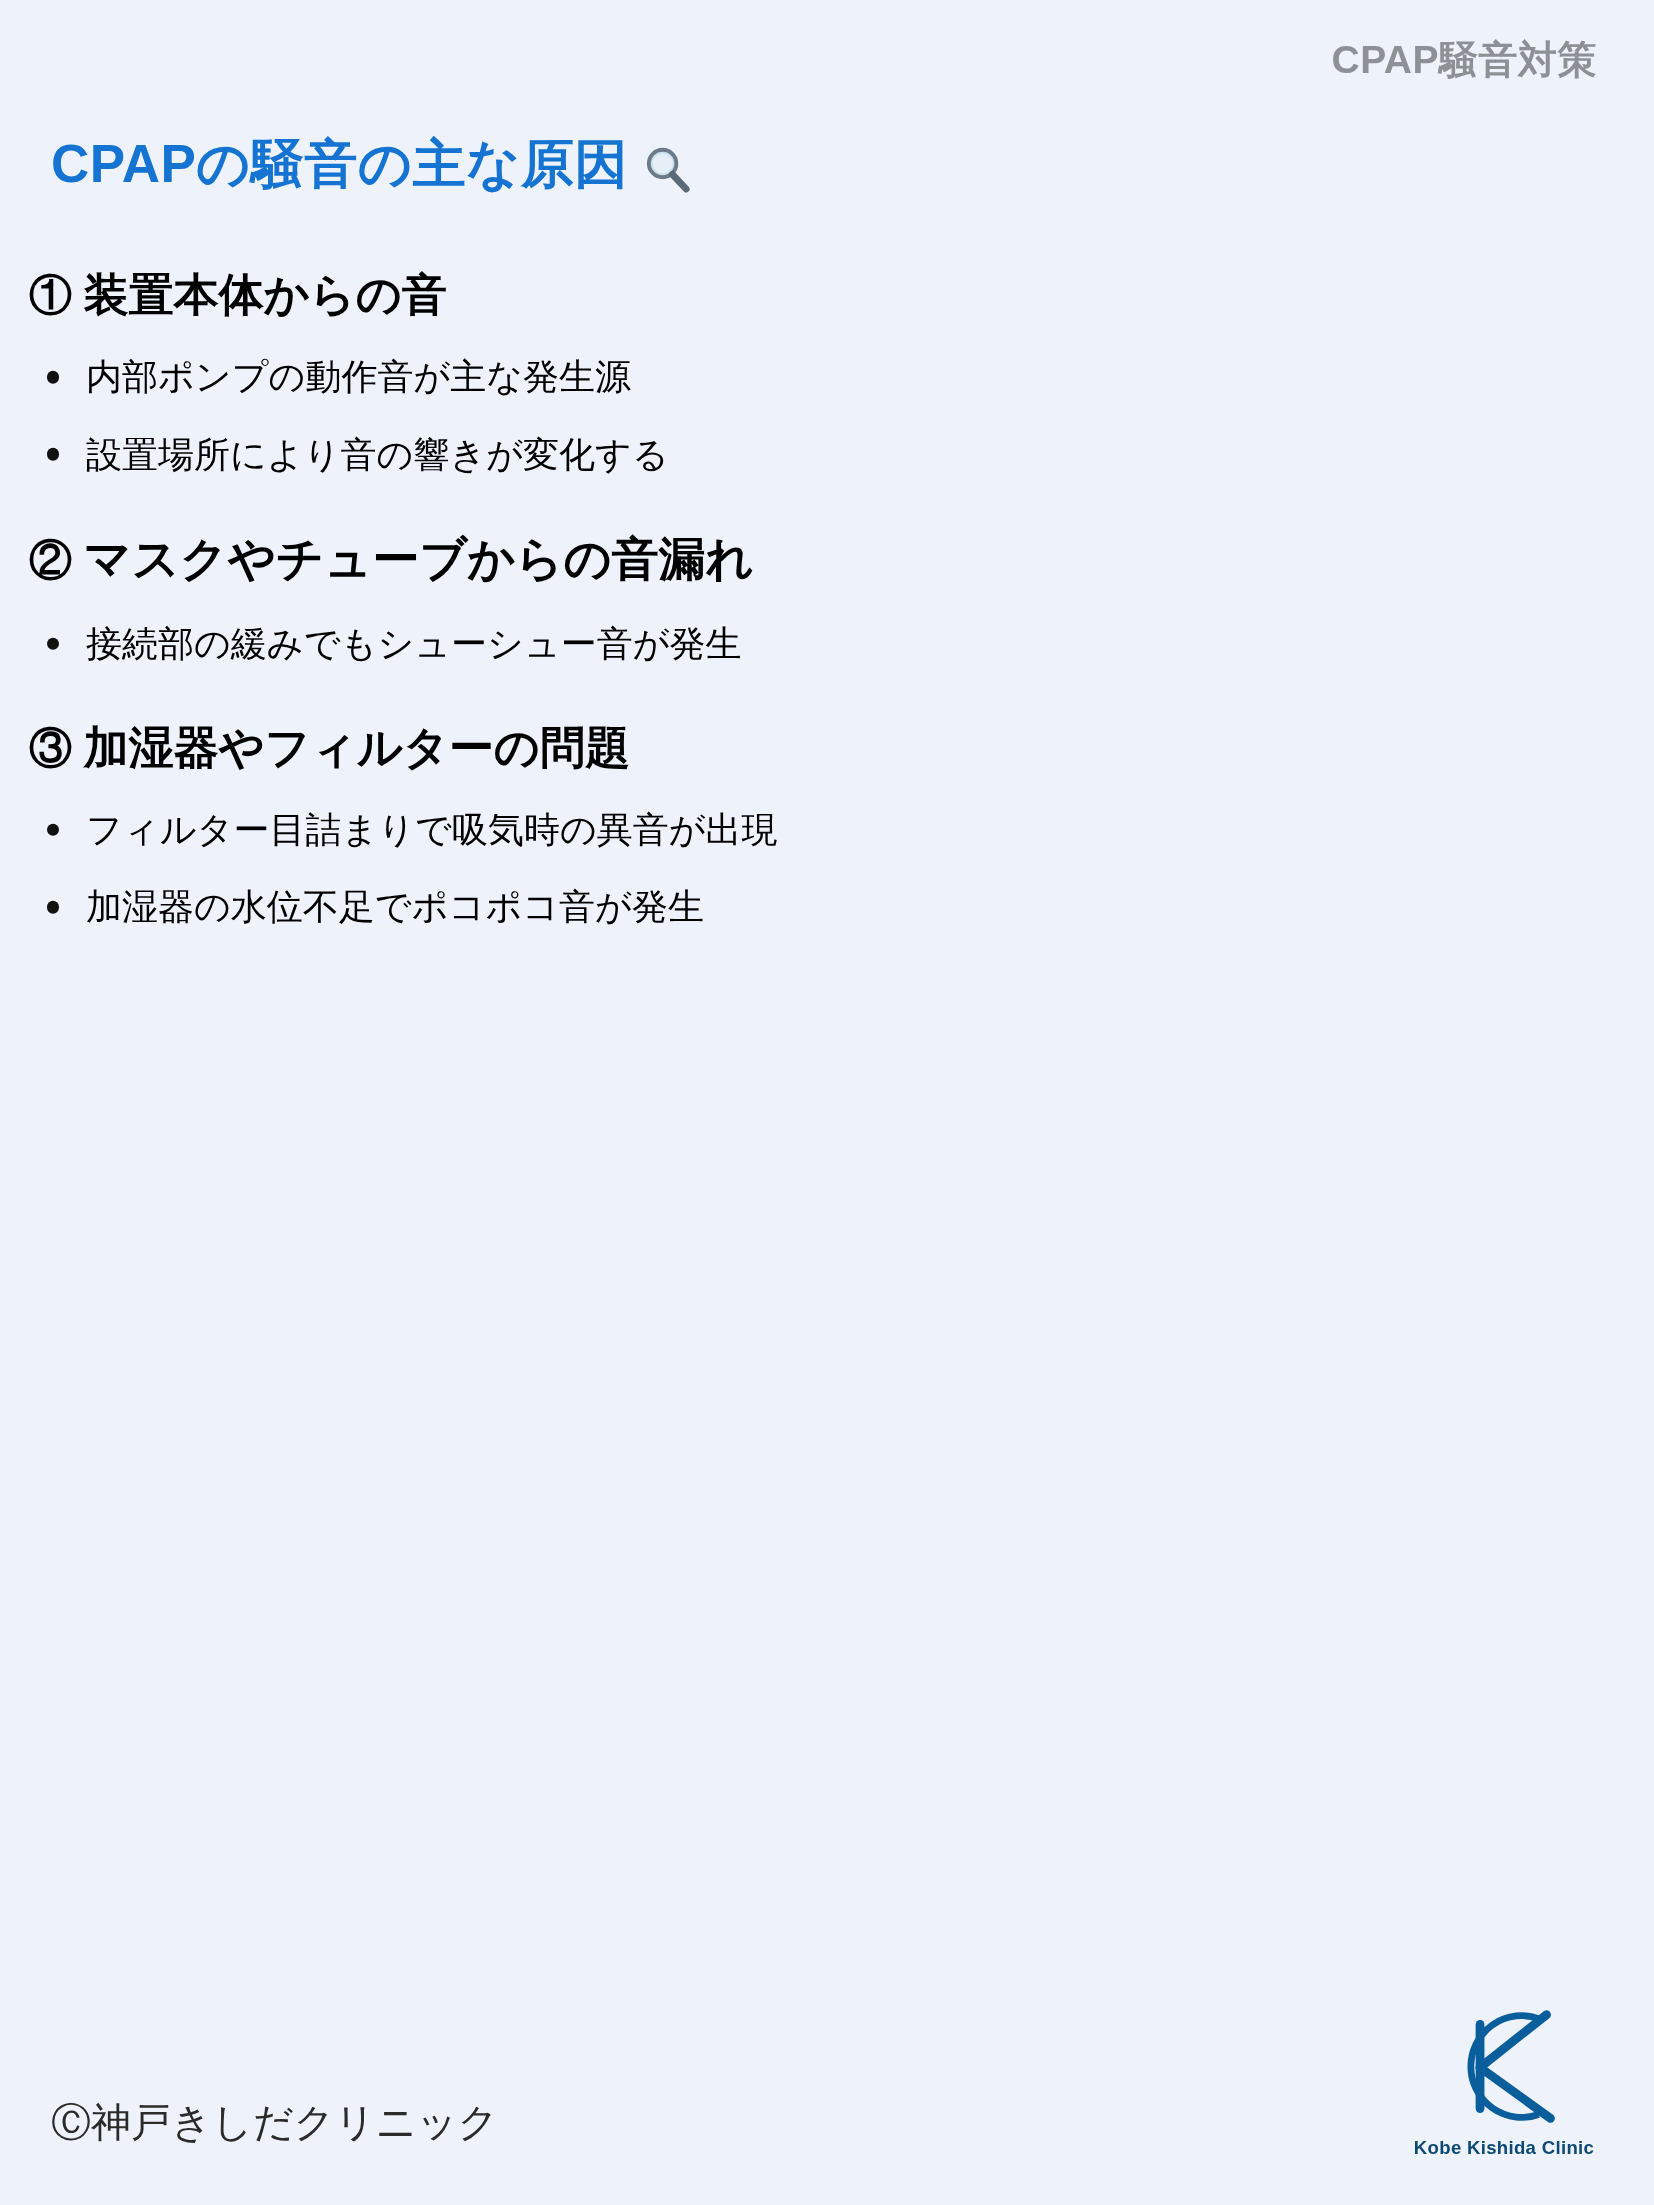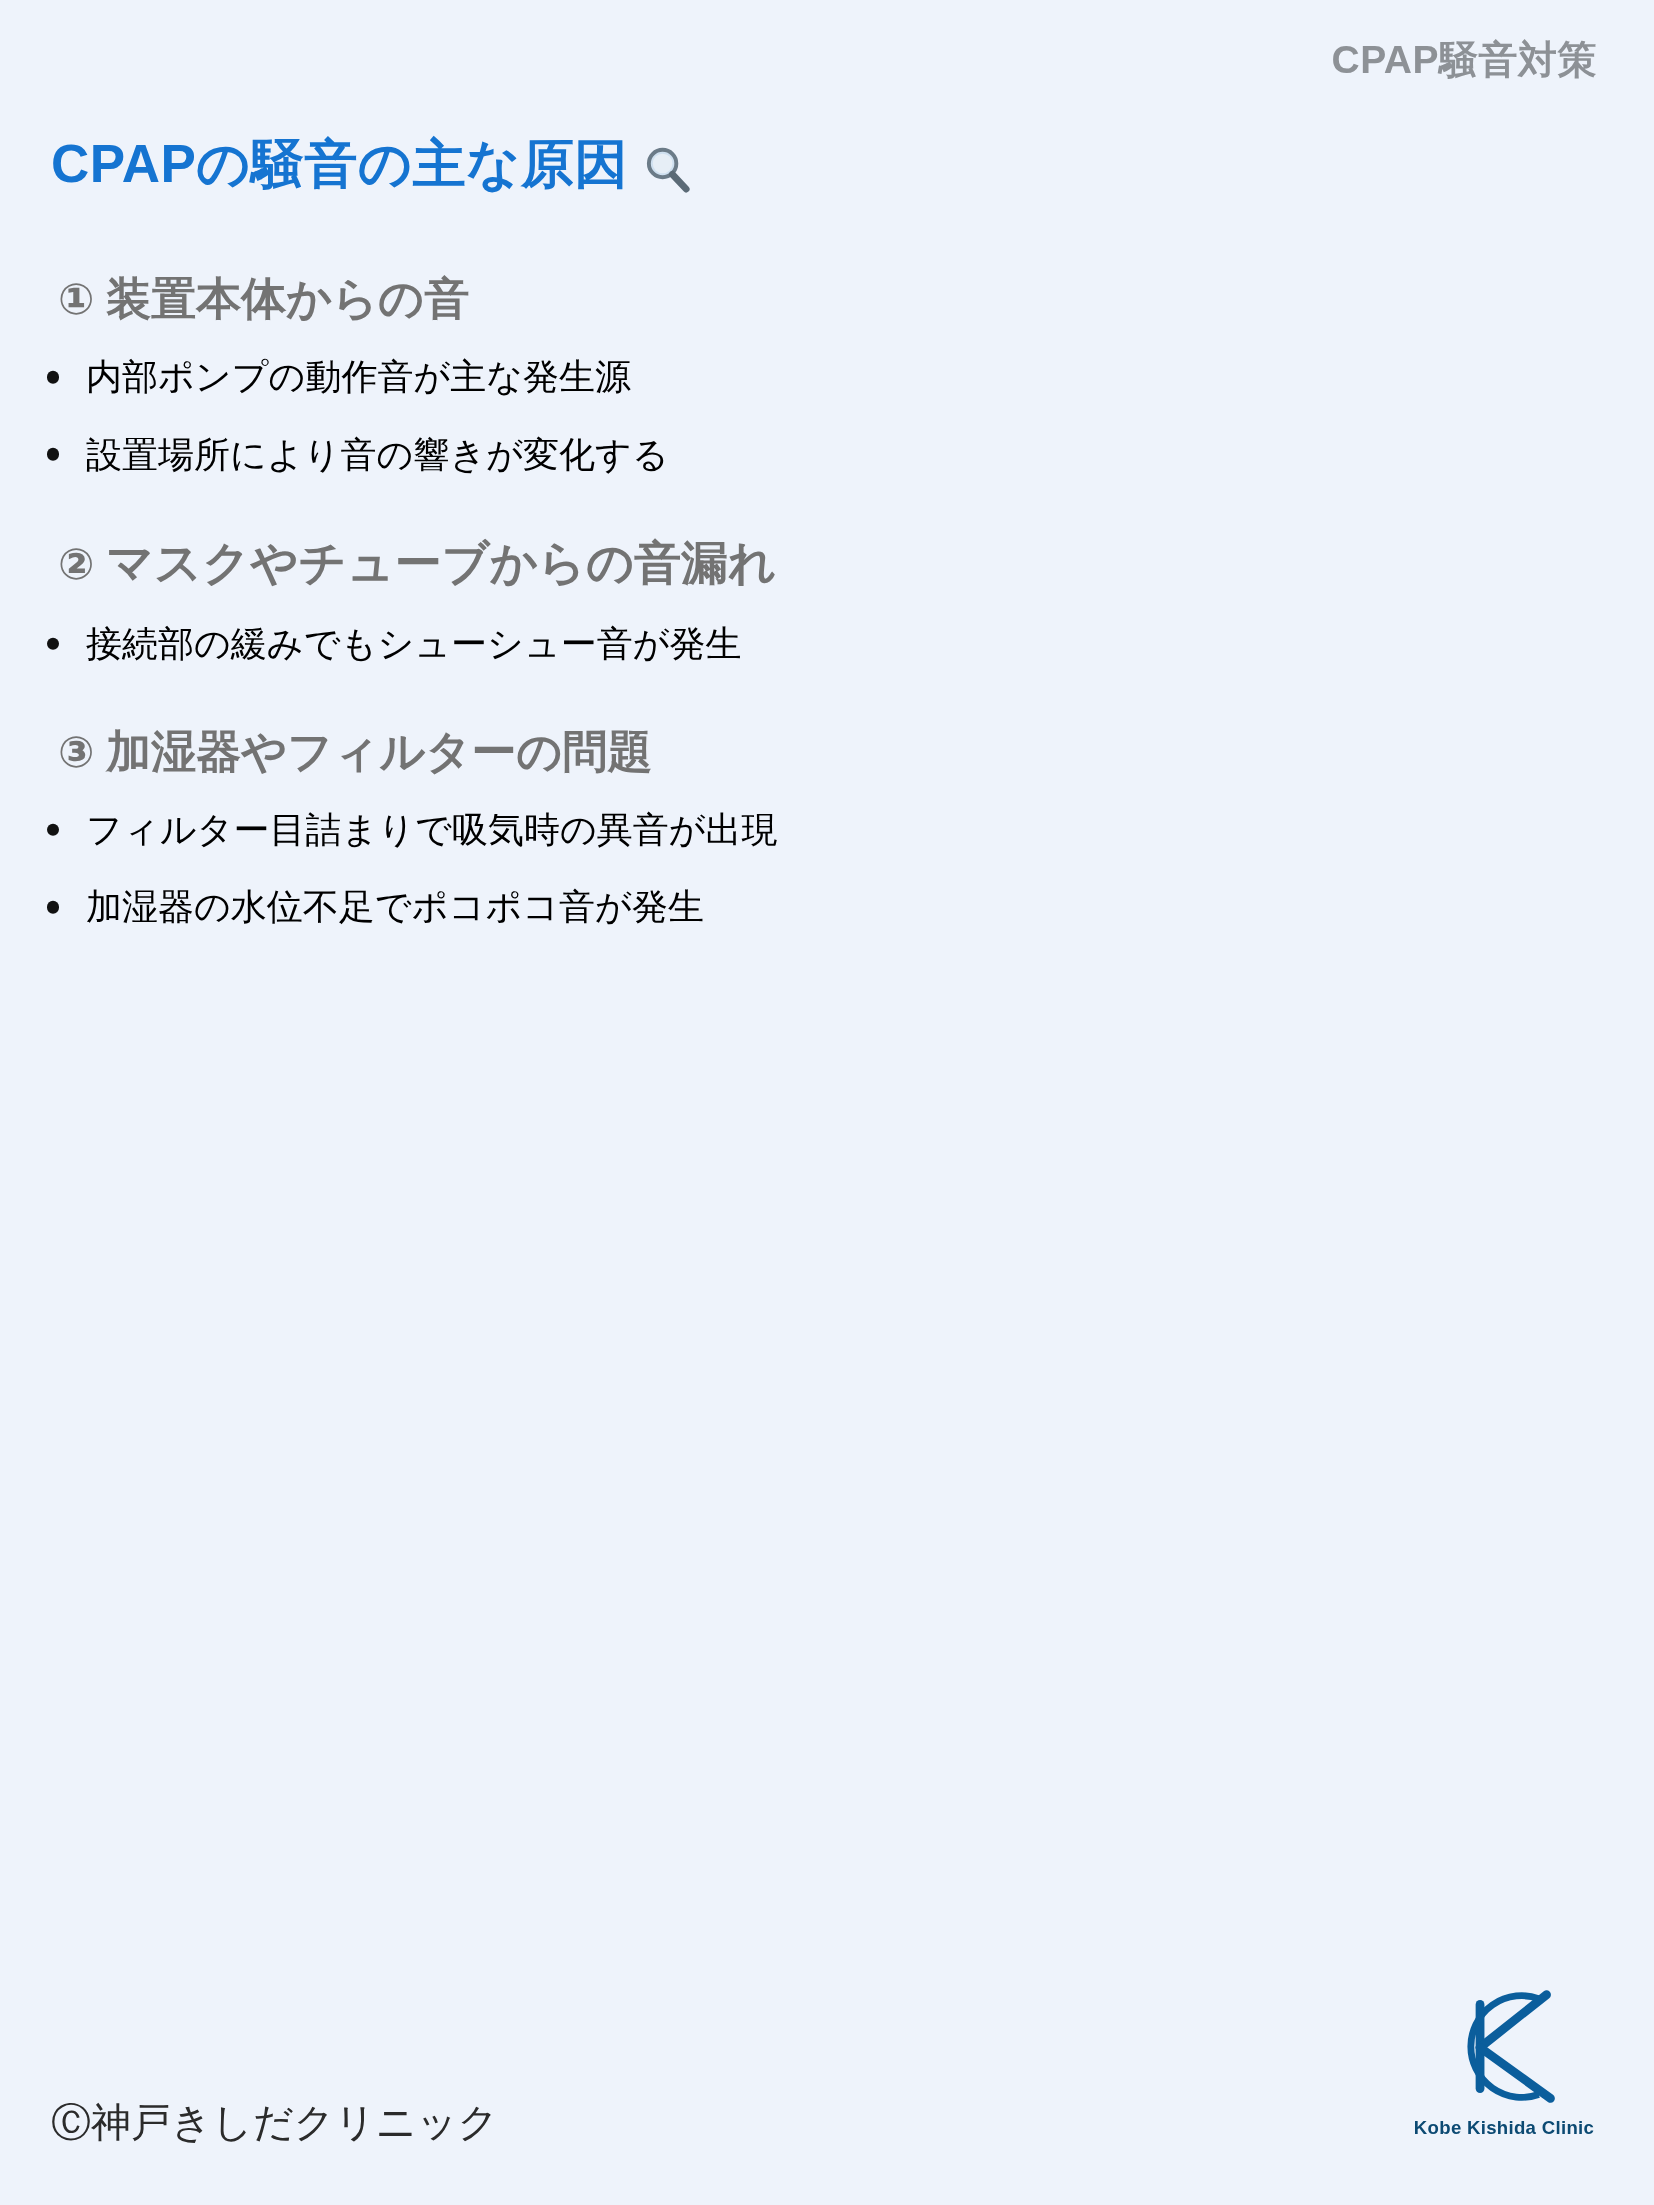--- a/index.html
+++ b/index.html
@@ -73,25 +73,26 @@
     left: 0;
     width: 1654px;
   }
 
   .section {
     margin-bottom: 9.8px;
   }
   .section-heading {
     font-size: 45px;
     font-weight: bold;
-    color: #737373;
+    color: #000000;
     margin: 0 0 5.9px 0;
-    padding-left: 58px;
+    padding-left: 29px;
     line-height: 1.5;
     white-space: nowrap;
+    font-family: Liberation Mono, monospace;
   }
   .section-heading .circle-num {
     font-size: 43px;
     margin-right: 11.8px;
   }
   .section-2 .section-heading {
     font-size: 47px;
   }
 
   .bullets {
@@ -127,21 +128,21 @@
     left: 51px;
     bottom: 55px;
     font-size: 40px;
     color: #2b2b2b;
     white-space: nowrap;
   }
 
   .logo {
     position: absolute;
     right: 47px;
-    bottom: 66px;
+    bottom: 46px;
     width: 206px;
     text-align: center;
   }
   .logo-mark {
     width: 162px;
     height: 132px;
     margin: 0 auto;
     position: relative;
   }
   .logo-caption {

